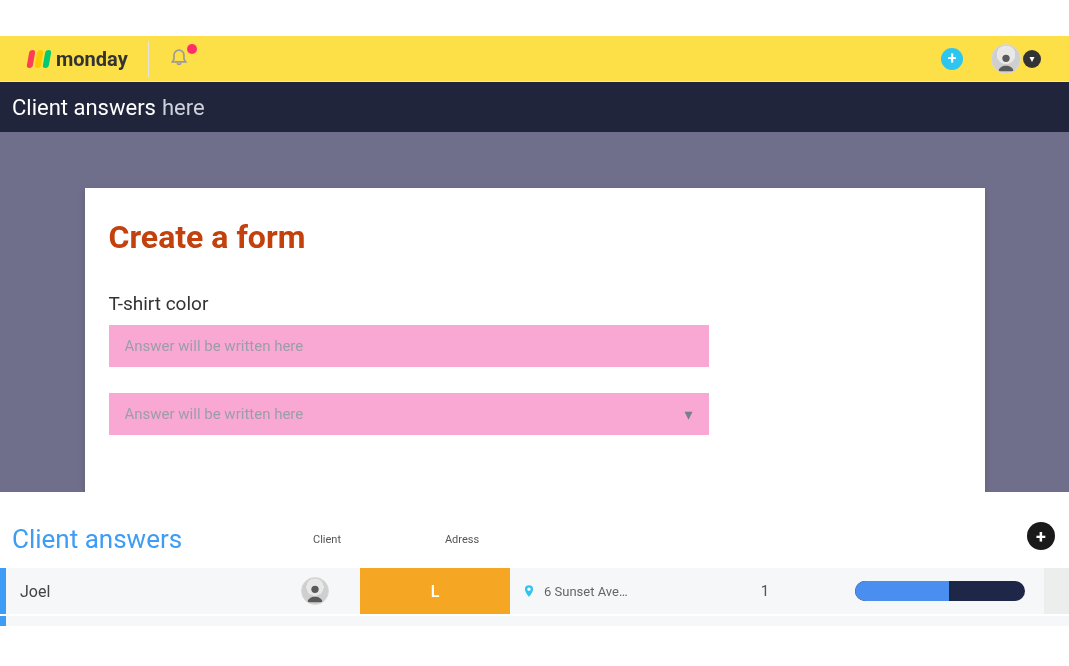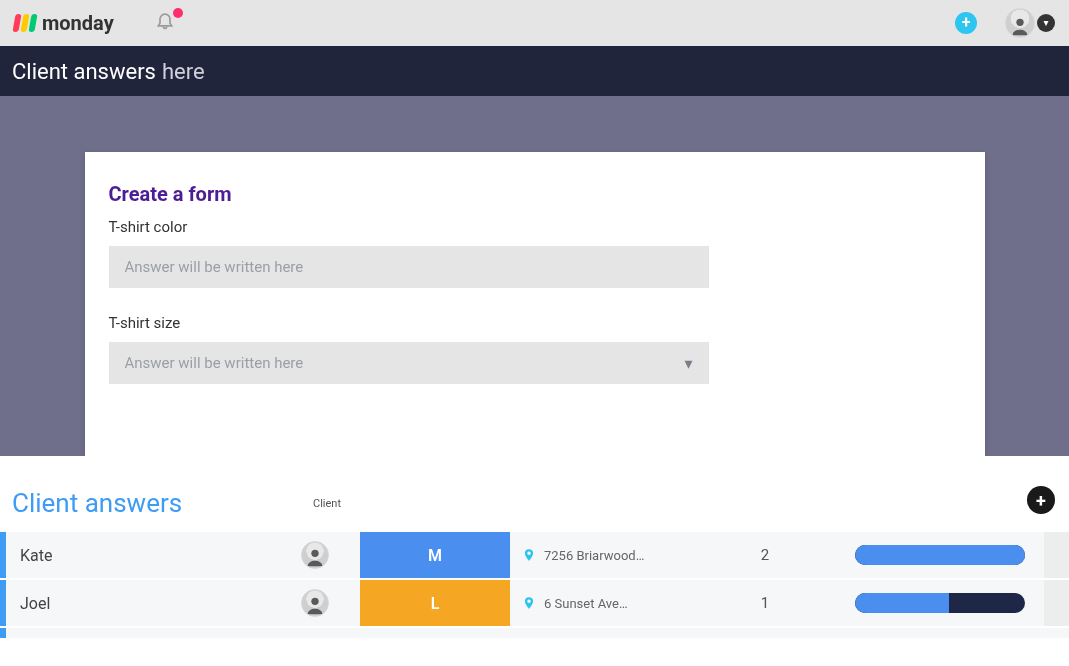--- a/index.html
+++ b/index.html
@@ -1,25 +1,26 @@
 <!DOCTYPE html>
 <html><head>
 <meta charset="utf-8">
 <style>
   * { box-sizing: border-box; margin: 0; padding: 0; font-family: -apple-system, BlinkMacSystemFont, "Segoe UI", Roboto, Helvetica, Arial, sans-serif; }
   html, body { width: 1069px; height: 666px; overflow: hidden; background: #fff; }
 
   
   .top-header {
     height: 46px;
-    background: #e5e5e5;
+    background: #fde047;
     border-bottom: 1px solid #e6e6e6;
     display: flex;
     align-items: center;
-    padding: 0 14px;
+    padding: 0 28px;
+    margin-top: 36px;
   }
   .logo {
     display: flex; align-items: center; gap: 6px;
     font-weight: 700; font-size: 20px; color: #333;
   }
   .logo-mark { display: flex; gap: 2px; }
   .logo-mark span {
     width: 6px; height: 18px; border-radius: 3px; display: inline-block;
     transform: skewX(-10deg);
   }
@@ -87,25 +88,25 @@
     padding-top: 56px;
     display: flex; justify-content: center;
     position: relative;
   }
   .form-card {
     width: 900px; height: 320px;
     background: #fff;
     box-shadow: 0 2px 6px rgba(0,0,0,.15);
     padding: 30px 24px;
   }
-  .form-title { font-size: 20px; font-weight: 700; color: #4c1d95; margin-bottom: 12px; }
-  .form-label { font-size: 15px; color: #333; margin-bottom: 10px; }
+  .form-title { font-size: 32px; font-weight: 700; color: #c2410c; margin-bottom: 36px; }
+  .form-label { font-size: 19px; color: #333; margin-bottom: 10px; }
   .form-field {
     width: 600px; height: 42px;
-    background: #e5e5e5;
+    background: #f9a8d4;
     border: none; outline: none;
     padding: 0 16px;
     font-size: 15px; color: #333;
     margin-bottom: 26px;
   }
   .form-field::placeholder { color: #9a9ea8; }
   .select-wrap { position: relative; width: 600px; }
   .select-caret {
     position: absolute; right: 16px; top: 50%; transform: translateY(-50%);
     color: #7a7e88; pointer-events: none;
@@ -224,64 +225,38 @@
   <span>here</span>
 </div>
 
 <div class="canvas">
   <div class="form-card">
     <div class="form-title">Create a form</div>
 
     <div class="form-label">T-shirt color</div>
     <input class="form-field" type="text" placeholder="Answer will be written here" style="">
 
-    <div class="form-label">T-shirt size</div>
     <div class="select-wrap">
       <input class="form-field" type="text" style="margin-bottom: 0px;" placeholder="Answer will be written here">
       <span class="select-caret">▾</span>
     </div>
   </div>
 </div>
 
 <div class="table-panel">
   <span class="add-circle">+</span>
 
   <div class="table-header-row">
     <div class="board-title">Client answers</div>
     <div class="col-head col-client">Client</div>
+    <div class="col-head col-address">Adress</div>
     <div class="col-head col-bar"></div>
   </div>
 
   <div class="table-rows" id="rows">
-      <div class="trow">
-        <div class="row-accent"></div>
-        <div class="row-name">Kate</div>
-        <div class="row-client">
-          <span class="avatar">
-            <svg viewBox="0 0 24 24">
-              <circle cx="12" cy="8" r="4"></circle>
-              <path d="M4 22c0-4 4-6 8-6s8 2 8 6z"></path>
-            </svg>
-          </span>
-        </div>
-        <div class="row-size" style="background:#4a8ef0">M</div>
-        <div class="row-address">
-          <svg class="pin" viewBox="0 0 24 24" fill="currentColor">
-            <path d="M12 2a7 7 0 00-7 7c0 5 7 13 7 13s7-8 7-13a7 7 0 00-7-7zm0 10a3 3 0 113-3 3 3 0 01-3 3z"></path>
-          </svg>
-          <span>7256 Briarwood…</span>
-        </div>
-        <div class="row-amount">2</div>
-        <div class="row-bar">
-          <div class="bar-track">
-            <div class="bar-fill" style="width:100%"></div>
-          </div>
-        </div>
-        <div class="tail"></div>
-      </div>
       <div class="trow">
         <div class="row-accent"></div>
         <div class="row-name">Joel</div>
         <div class="row-client">
           <span class="avatar">
             <svg viewBox="0 0 24 24">
               <circle cx="12" cy="8" r="4"></circle>
               <path d="M4 22c0-4 4-6 8-6s8 2 8 6z"></path>
             </svg>
           </span>

